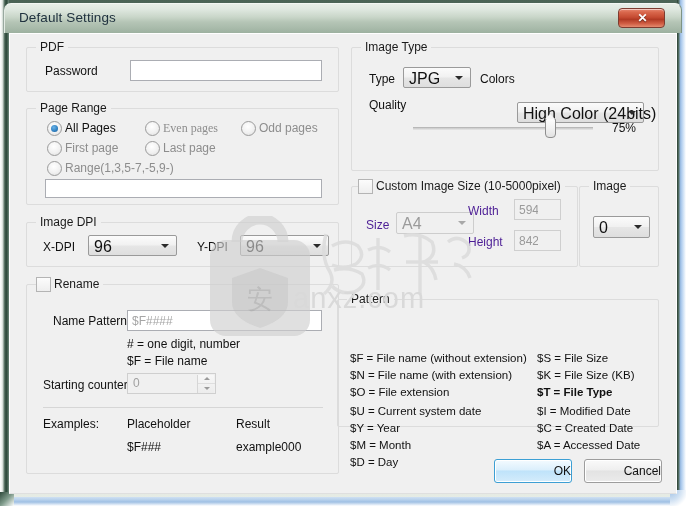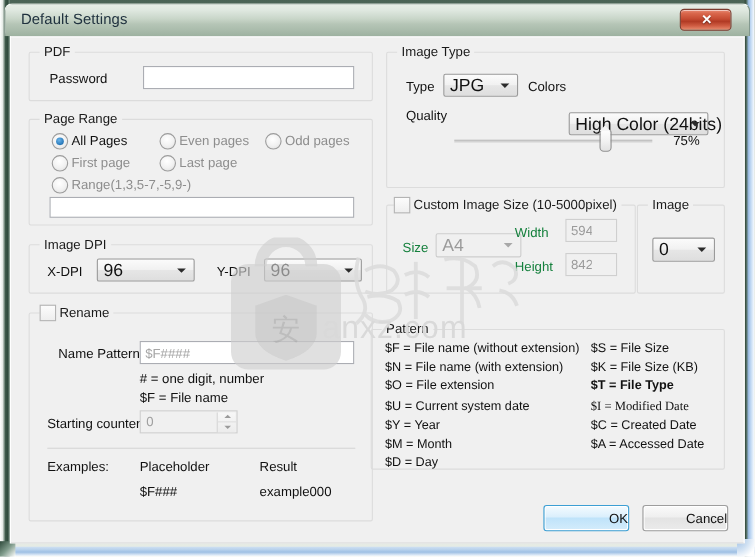--- a/index.html
+++ b/index.html
@@ -104,21 +104,21 @@
     color: #1a1a1a;
     white-space: nowrap;
   }
 
   .lbl {
     position: absolute;
     font-size: 12px;
     color: #111111;
     white-space: nowrap;
   }
-  .lbl.dim { color: #15803d; }
+  .lbl.dim { color: #4c1d95; }
 
   
   .tbox {
     position: absolute;
     background: #ffffff;
     border: 1px solid #abadb3;
     font-size: 12px;
     color: #111;
     padding: 1px 4px;
     line-height: 18px;
@@ -268,20 +268,21 @@
     height: 1px;
     background: #d6d6d6;
   }
 
   
   .pat {
     position: absolute;
     font-size: 11.5px;
     color: #111;
     white-space: nowrap;
+    margin-top: 41px;
   }
 
   
   .btn {
     position: absolute;
     font-size: 12px;
     color: #111;
     text-align: right;
     border-radius: 3px;
     line-height: 22px;
@@ -340,21 +341,21 @@
       <div class="lbl" style="left:18px; top:16px;">Password</div>
       <input class="tbox" type="text" style="left: 103px; top: 12px; width: 192px; height: 21px;" value="">
     </div>
 
     <div class="group" style="left:16px; top:74px; width:313px; height:97px;">
       <div class="legend">Page Range</div>
 
       <div class="radio checked" style="left:20px; top:12px;">
         <span>All Pages</span>
       </div>
-      <div class="radio dim" style="left:118px; top:12px;">
+      <div class="radio dim" style="left:118px; top:12px;font-family:Liberation Serif, serif;">
         <span>Even pages</span>
       </div>
       <div class="radio dim" style="left:214px; top:12px;">
         <span>Odd pages</span>
       </div>
 
       <div class="radio dim" style="left:20px; top:32px;">
         <span>First page</span>
       </div>
       <div class="radio dim" style="left:118px; top:32px;">
@@ -472,21 +473,21 @@
       <div class="pat" style="left:12px; top:28px;">$N = File name (with extension)</div>
       <div class="pat" style="left:12px; top:45px;">$O = File extension</div>
       <div class="pat" style="left:12px; top:64px;">$U = Current system date</div>
       <div class="pat" style="left:12px; top:81px;">$Y = Year</div>
       <div class="pat" style="left:12px; top:98px;">$M = Month</div>
       <div class="pat" style="left:12px; top:115px;">$D = Day</div>
 
       <div class="pat" style="left:199px; top:11px;">$S = File Size</div>
       <div class="pat" style="left:199px; top:28px;">$K = File Size (KB)</div>
       <div class="pat" style="left:199px; top:45px;font-weight:bold;">$T = File Type</div>
-      <div class="pat" style="left:199px; top:64px;font-family:Liberation Serif, serif;">$I = Modified Date</div>
+      <div class="pat" style="left:199px; top:64px;">$I = Modified Date</div>
       <div class="pat" style="left:199px; top:81px;">$C = Created Date</div>
       <div class="pat" style="left:199px; top:98px;">$A = Accessed Date</div>
     </div>
 
     <div class="btn" id="ok-button" style="left:484px; top:425px; width:78px; height:24px;">
       <span>OK</span>
     </div>
     <div class="btn" id="cancel-button" style="left:574px; top:425px; width:78px; height:24px;">
       <span>Cancel</span>
     </div>

